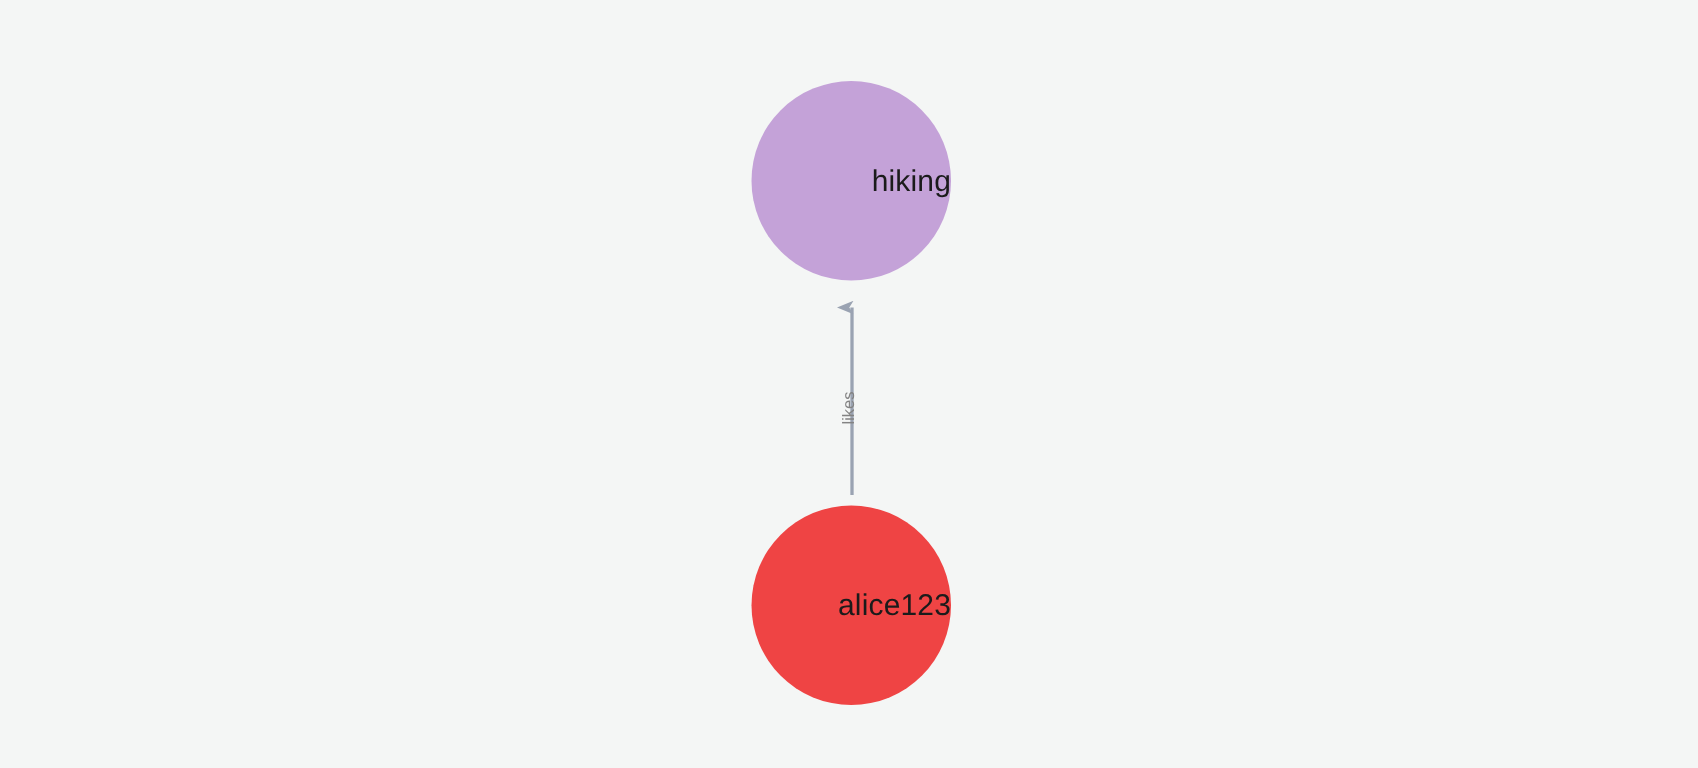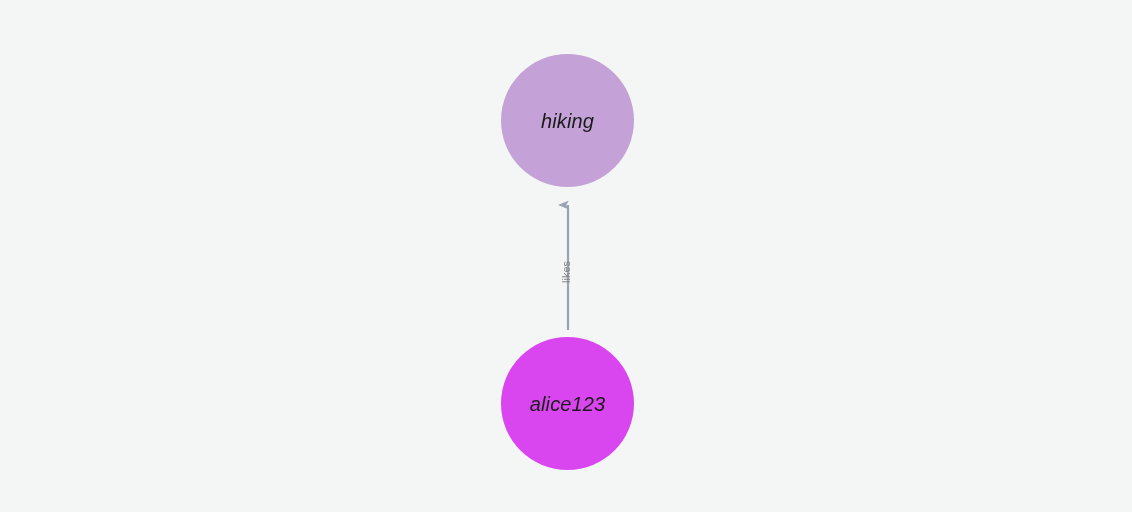--- a/index.html
+++ b/index.html
@@ -24,23 +24,22 @@
     top: 0;
     width: 1132px;
     height: 512px;
     display: block;
   }
   .node-circle {
     position: absolute;
     border-radius: 50%;
     display: flex;
     align-items: center;
-    justify-content: center;
+    justify-content: flex-end;
     box-sizing: border-box;
-    font-style: italic;
   }
   .node-label {
     color: #1b1b1b;
     font-family: "Liberation Sans", sans-serif;
     font-size: 20px;
     line-height: 1;
     white-space: nowrap;
     letter-spacing: 0.1px;
   }
   #node-hiking {
@@ -48,21 +47,21 @@
     top: 54px;
     width: 133px;
     height: 133px;
     background: #c4a2d8;
   }
   #node-alice123 {
     left: 501px;
     top: 337px;
     width: 133px;
     height: 133px;
-    background: #d946ef;
+    background: #ef4444;
   }
   .edge-label-wrap {
     position: absolute;
     left: 0;
     top: 0;
     width: 0;
     height: 0;
   }
   .edge-label {
     position: absolute;

